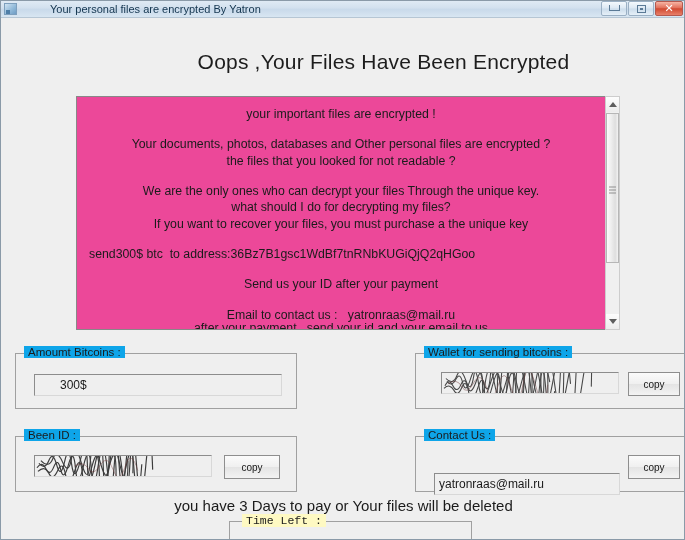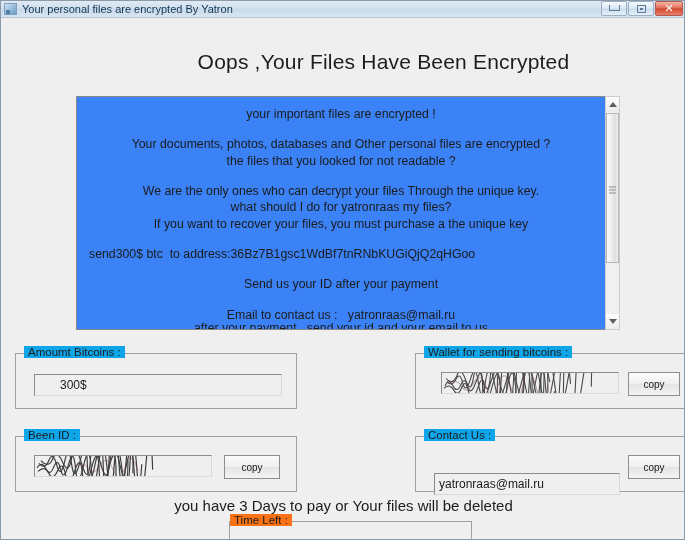--- a/index.html
+++ b/index.html
@@ -27,20 +27,21 @@
   }
   .titlebar {
     position: relative;
     height: 17px;
     background: linear-gradient(to bottom, #dfeaf4 0%, #d2e0ee 45%, #c8d9ea 50%, #d8e6f2 100%);
     border-bottom: 1px solid #b6c6d4;
     display: flex;
     align-items: center;
     padding-left: 3px;
     box-sizing: border-box;
+    gap: 28px;
   }
   .title-icon {
     width: 13px;
     height: 12px;
     margin-right: 5px;
     background: linear-gradient(to bottom right, #cfe3f2 0%, #8fb8d8 60%, #6f9cc4 100%);
     border: 1px solid #7d9fbd;
     box-sizing: border-box;
     position: relative;
     flex: 0 0 auto;
@@ -134,21 +135,21 @@
     padding-left: 40px;
   }
 
   
   .note-panel {
     position: absolute;
     left: 75px;
     top: 78px;
     width: 529px;
     height: 234px;
-    background: #3b82f6;
+    background: #ec4899;
     border: 1px solid #888888;
     border-right: none;
     box-sizing: border-box;
     overflow: hidden;
   }
   .note-inner {
     padding: 9px 12px 0 12px;
     font-size: 12.3px;
     color: #1b1b1b;
     line-height: 1.33;
@@ -332,21 +333,21 @@
     <div class="page-heading">Oops ,Your Files Have Been Encrypted</div>
 
     <div class="note-panel">
       <div class="note-inner">
         <div class="note-line center">your important files are encrypted !</div>
         <div class="gap-md"></div>
         <div class="note-line center">Your documents, photos, databases and Other personal files are encrypted ?</div>
         <div class="note-line center">the files that you looked for not readable ?</div>
         <div class="gap-md"></div>
         <div class="note-line center">We are the only ones who can decrypt your files Through the unique key.</div>
-        <div class="note-line center">what should I do for yatronraas my files?</div>
+        <div class="note-line center">what should I do for decrypting my files?</div>
         <div class="note-line center">If you want to recover your files, you must purchase a the unique key</div>
         <div class="gap-md"></div>
         <div class="note-line">send300$ btc  to address:36Bz7B1gsc1WdBf7tnRNbKUGiQjQ2qHGoo</div>
         <div class="gap-md"></div>
         <div class="note-line center">Send us your ID after your payment</div>
         <div class="gap-md"></div>
         <div class="note-line center">Email to contact us :   yatronraas@mail.ru</div>
       </div>
       <div class="clipped-row">after your payment , send your id and your email to us</div>
     </div>
@@ -414,18 +415,18 @@
 
     <div class="group" style="left:414px; top:418px; width:278px; height:56px;">
       <span class="legend">Contact Us :</span>
       <div class="field" style="left:18px; top:36px; width:186px; height:22px;">yatronraas@mail.ru</div>
       <div class="btn-copy" style="left:212px; top:18px; width:52px; height:24px;">copy</div>
     </div>
 
     <div class="warning-line">you have 3 Days to pay or Your files will be deleted</div>
 
     <div class="timer-box">
-      <span class="legend" style="position:absolute;top:-8px;left:0;padding:0 4px;background:#f97316;font-size:11.5px;color:#1b1b1b;">Time Left :</span>
+      <span class="legend" style="position:absolute;top:-8px;left:12px;padding:0 4px;background:#fef9c3;font-size:11.5px;color:#1b1b1b;font-family:Liberation Mono, monospace;">Time Left :</span>
       <div class="timer-value">72  :  59  :  49</div>
     </div>
 
   </div>
 </div>
 
 </body></html>

